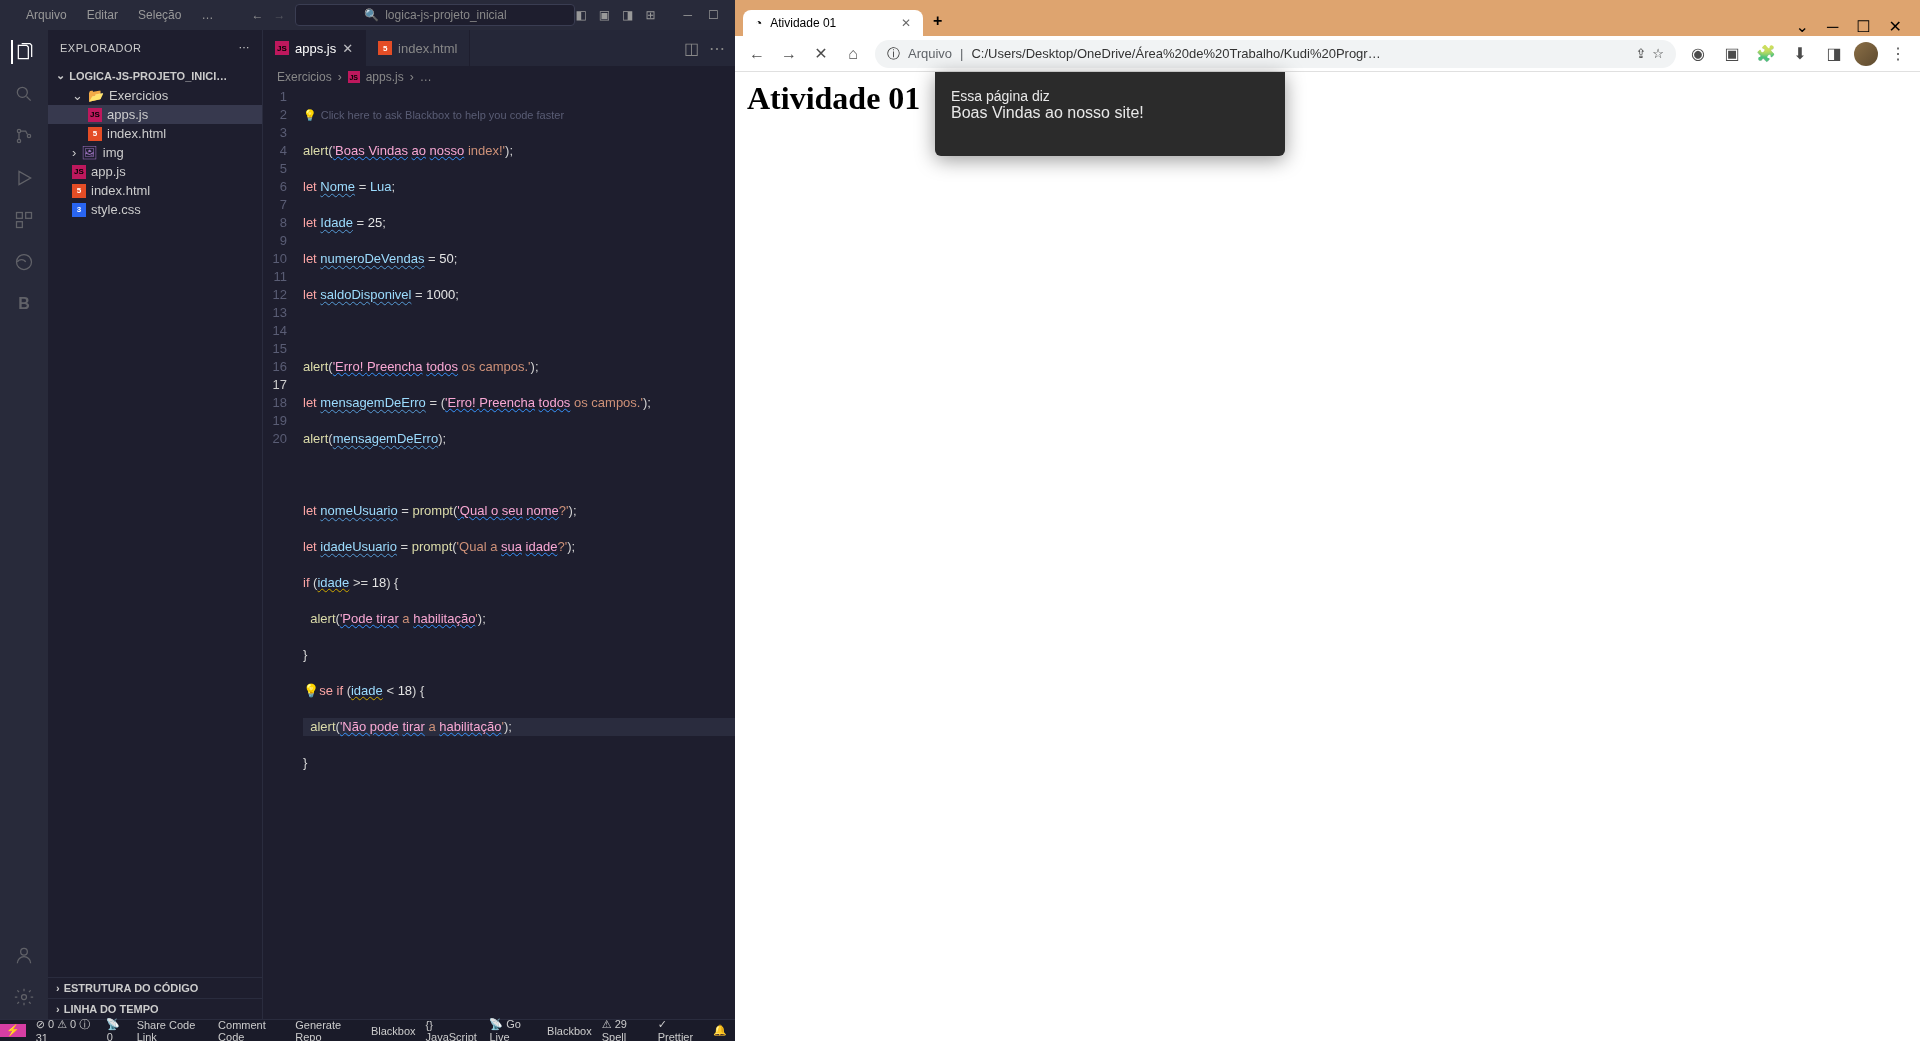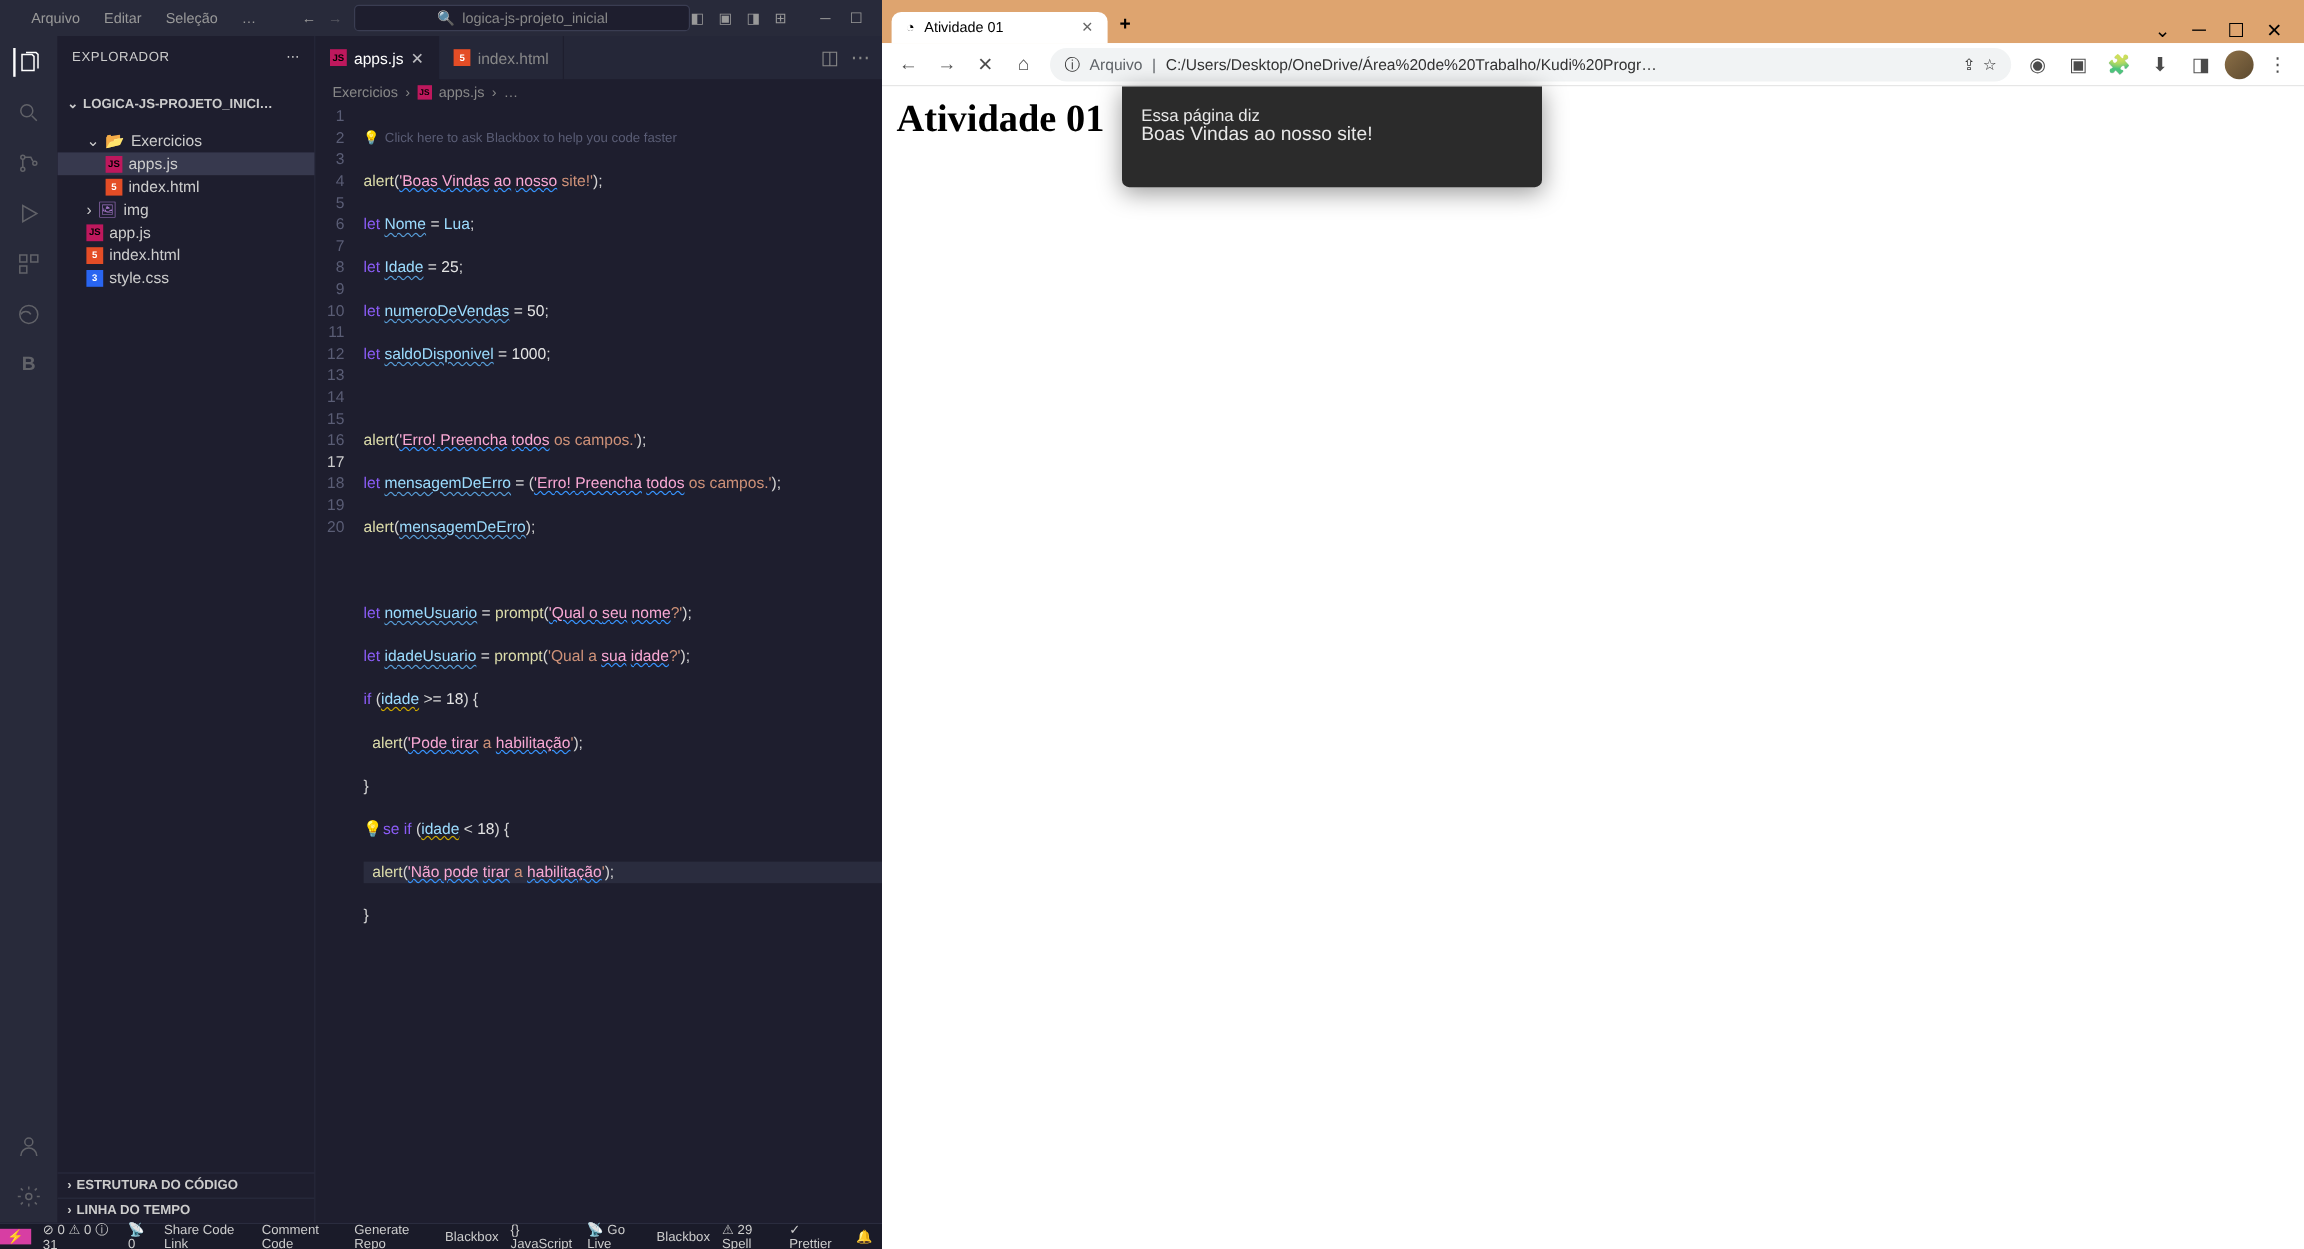--- a/index.html
+++ b/index.html
@@ -15,21 +15,21 @@
     .vs-search { background: #1e1e2e; border: 1px solid #3a3d52; border-radius: 4px; padding: 3px 12px; width: 280px; text-align: center; font-size: 12px; color: #888; display: flex; align-items: center; justify-content: center; gap: 6px; }
     .vs-title-right { margin-left: auto; display: flex; gap: 12px; align-items: center; }
     .vs-win-controls { display: flex; gap: 16px; margin-left: 16px; }
     
     .vs-body { flex: 1; display: flex; min-height: 0; }
     .activity-bar { width: 48px; background: #282a3a; display: flex; flex-direction: column; align-items: center; padding-top: 10px; gap: 18px; }
     .act-icon { width: 24px; height: 24px; display: flex; align-items: center; justify-content: center; cursor: pointer; opacity: 0.6; }
     .act-icon.active { opacity: 1; border-left: 2px solid #fff; margin-left: -2px; padding-left: 2px; }
     .act-bottom { margin-top: auto; margin-bottom: 10px; display: flex; flex-direction: column; gap: 18px; align-items: center; }
     
-    .sidebar { width: 215px; background: #1e1e2e; border-right: 1px solid #2a2c3e; display: flex; flex-direction: column; gap: 11px; }
+    .sidebar { width: 215px; background: #1e1e2e; border-right: 1px solid #2a2c3e; display: flex; flex-direction: column; }
     .sidebar-header { height: 35px; display: flex; align-items: center; justify-content: space-between; padding: 0 12px; font-size: 11px; letter-spacing: 0.5px; }
     .sidebar-section { font-size: 11px; font-weight: bold; padding: 4px 8px; display: flex; align-items: center; gap: 4px; cursor: pointer; }
     .file-tree { font-size: 13px; flex: 1; }
     .tree-item { padding: 2px 8px; display: flex; align-items: center; gap: 5px; cursor: pointer; }
     .tree-item.selected { background: #37394e; }
     .indent-1 { padding-left: 24px; }
     .indent-2 { padding-left: 40px; }
     .sidebar-footer { font-size: 11px; font-weight: bold; }
     .sidebar-footer > div { padding: 4px 8px; display: flex; align-items: center; gap: 4px; cursor: pointer; border-top: 1px solid #2a2c3e; }
     
@@ -45,21 +45,21 @@
     .gutter { width: 40px; text-align: right; padding-right: 16px; color: #5a5d75; user-select: none; }
     .gutter .current { color: #cccccc; }
     .code-lines { flex: 1; white-space: pre; color: #d4d4d4; position: relative; }
     .hint { color: #5a5d75; font-size: 11px; display: flex; align-items: center; gap: 4px; }
     .bulb { color: #ffcc00; }
     .current-line { background: #2a2c3e; }
     
     
     .fn { color: #dcdcaa; }
     .str { color: #ce9178; }
-    .kw { color: #8b5cf6; }
+    .kw { color: #fca5a5; }
     .var { color: #9cdcfe; }
     .varu { text-decoration: underline wavy #569cd6; text-decoration-thickness: 1px; text-underline-offset: 2px; }
     .num { color: #e5e5e5; }
     .err { color: #f9a8d4; text-decoration: underline wavy #3794ff; text-decoration-thickness: 1px; }
     .warn { text-decoration: underline wavy #cca700; text-decoration-thickness: 1px; }
     
     .statusbar { height: 22px; background: #1a1b29; border-top: 1px solid #2a2c3e; display: flex; align-items: center; font-size: 11px; color: #ccc; padding: 0 8px; gap: 14px; }
     .status-left { display: flex; gap: 10px; align-items: center; }
     .status-launch { background: #d73ea3; padding: 0 6px; height: 100%; display: flex; align-items: center; margin-left: -8px; }
     .status-right { margin-left: auto; display: flex; gap: 14px; align-items: center; }
@@ -287,21 +287,21 @@
             <div>14</div>
             <div>15</div>
             <div>16</div>
             <div class="current">17</div>
             <div>18</div>
             <div>19</div>
             <div>20</div>
         </div>
         <div class="code-lines">
 <div class="hint"><span class="bulb">💡</span><span>Click here to ask Blackbox to help you code faster</span></div>
-<div><span class="fn">alert</span>(<span class="err">'Boas </span><span class="err">Vindas</span><span class="str"> </span><span class="err">ao</span><span class="str"> </span><span class="err">nosso</span><span class="str"> site!'</span>);</div>
+<div><span class="fn">alert</span>(<span class="err">'Boas </span><span class="err">Vindas</span><span class="str"> </span><span class="err">ao</span><span class="str"> </span><span class="err">nosso</span><span class="str"> index!'</span>);</div>
 <div><span class="kw">let</span> <span class="var varu">Nome</span> = <span class="var">Lua</span>;</div>
 <div><span class="kw">let</span> <span class="var varu">Idade</span> = <span class="num">25</span>;</div>
 <div><span class="kw">let</span> <span class="var varu">numeroDeVendas</span> = <span class="num">50</span>;</div>
 <div><span class="kw">let</span> <span class="var varu">saldoDisponivel</span> = <span class="num">1000</span>;</div>
 <div> </div>
 <div><span class="fn">alert</span>(<span class="err">'Erro! </span><span class="err">Preencha</span><span class="str"> </span><span class="err">todos</span><span class="str"> os campos.'</span>);</div>
 <div><span class="kw">let</span> <span class="var varu">mensagemDeErro</span> = (<span class="err">'Erro! </span><span class="err">Preencha</span><span class="str"> </span><span class="err">todos</span><span class="str"> os campos.'</span>);</div>
 <div><span class="fn">alert</span>(<span class="var varu">mensagemDeErro</span>);</div>
 <div> </div>
 <div><span class="kw">let</span> <span class="var varu">nomeUsuario</span> = <span class="fn">prompt</span>(<span class="err">'Qual o </span><span class="err">seu</span><span class="str"> </span><span class="err">nome</span><span class="str">?'</span>);</div>

